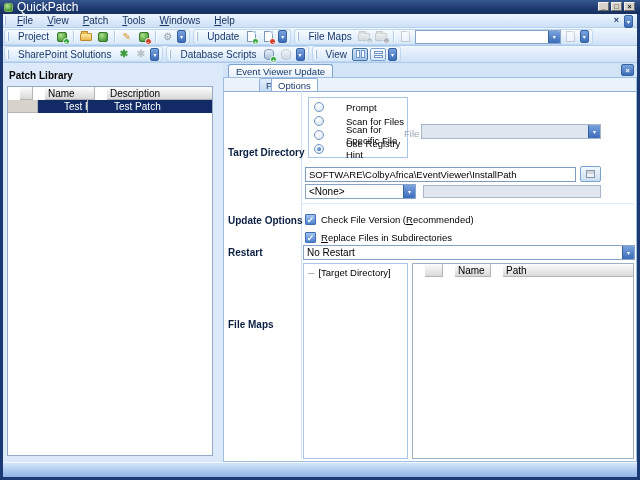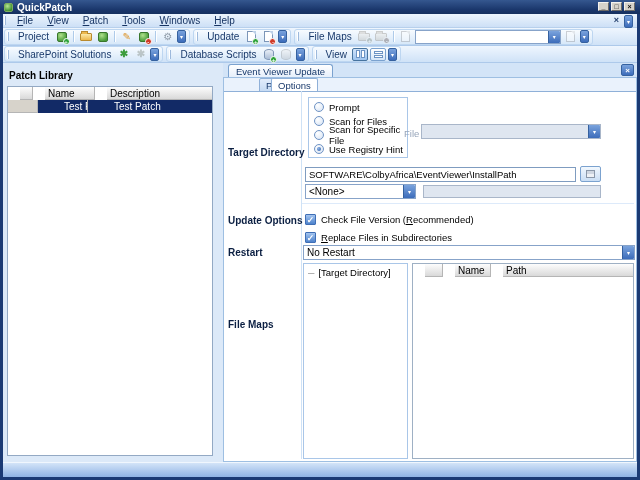--- a/index.html
+++ b/index.html
@@ -7,21 +7,21 @@
   body { font-family:"Liberation Sans", sans-serif; background:#1b3a74; position:relative; }
   #win { position:absolute; inset:0; }
   .abs { position:absolute; }
 
   
   .titlebar { position:absolute; left:0; top:0; width:640px; height:14px;
     background:linear-gradient(180deg,#35578f,#1a366b 70%,#16305e);
     display:flex; align-items:center; padding:0 4px; }
   .appicon { width:9px; height:9px; border-radius:2px; margin-right:4px;
     background:radial-gradient(circle at 35% 30%,#b8e694,#3d8f2e 75%); border:1px solid #7fae5f; }
-  .title { color:#fff; font-size:10px; font-weight:bold; }
+  .title { color:#fff; font-size:12px; font-weight:normal; }
   .winbtn { position:absolute; top:2px; width:11px; height:9px; background:#d6d2ca;
     border:1px solid #f4f2ee; border-right-color:#6c6a66; border-bottom-color:#6c6a66;
     font-size:7px; line-height:7px; text-align:center; color:#111; font-weight:bold; }
 
   
   .menubar { position:absolute; left:3px; top:14px; width:634px; height:14px;
     background:linear-gradient(180deg,#ecf4fd,#cde0f6); border-bottom:1px solid #b7d0ec;
     display:flex; align-items:center; font-size:10px; color:#173463; }
   .grip { width:3px; height:9px; margin:0 3px 0 1px;
     background:linear-gradient(90deg,#ffffff 0 1px,#9db9dc 1px 2px,transparent 2px); }
@@ -107,21 +107,21 @@
   .innertab.inactive { background:linear-gradient(#e2edfb,#c6dbf3);margin-left:32px; }
   .innertab.active { background:#fff; border-bottom-color:#fff; font-weight:normal; }
   .formarea { position:absolute; left:0; top:13px; width:412px; height:370px; background:#fff;
     border-top:1px solid #8fb0d8; }
 
   .seclabel { position:absolute; font-size:10px; font-weight:bold; color:#0b1f42; white-space:nowrap; }
   .vdivider { position:absolute; width:1px; background:#cfe2f6; }
   .hdivider { position:absolute; height:1px; background:#ddeafa; }
 
   .radiogroup { position:absolute; background:#fff; border:1px solid #a9c6e8; }
-  .radiorow { display:flex; align-items:center; gap:5px; height:14px; padding-left:5px; font-size:9.5px; color:#000; }
+  .radiorow { display:flex; align-items:center; gap:22px; height:14px; padding-left:5px; font-size:9.5px; color:#000; }
   .radio { width:10px; height:10px; border-radius:50%; border:1px solid #6f93c4; position:relative;
     background:radial-gradient(circle at 35% 30%,#ffffff,#d4e2f4); flex:0 0 auto; }
   .radio.sel::after { content:""; position:absolute; inset:2px; border-radius:50%;
     background:radial-gradient(circle at 35% 35%,#8db3e6,#2d5da7); }
 
   .cb { width:11px; height:11px; border:1px solid #3f6eb5; border-radius:1px;
     background:linear-gradient(#a3c4ef,#4d82cc); color:#fff; font-size:9px; line-height:10px;
     text-align:center; font-weight:bold; }
   .cblabel { font-size:9.5px; color:#000; white-space:nowrap; }
   .cbrow { position:absolute; display:flex; align-items:center; gap:5px; }

